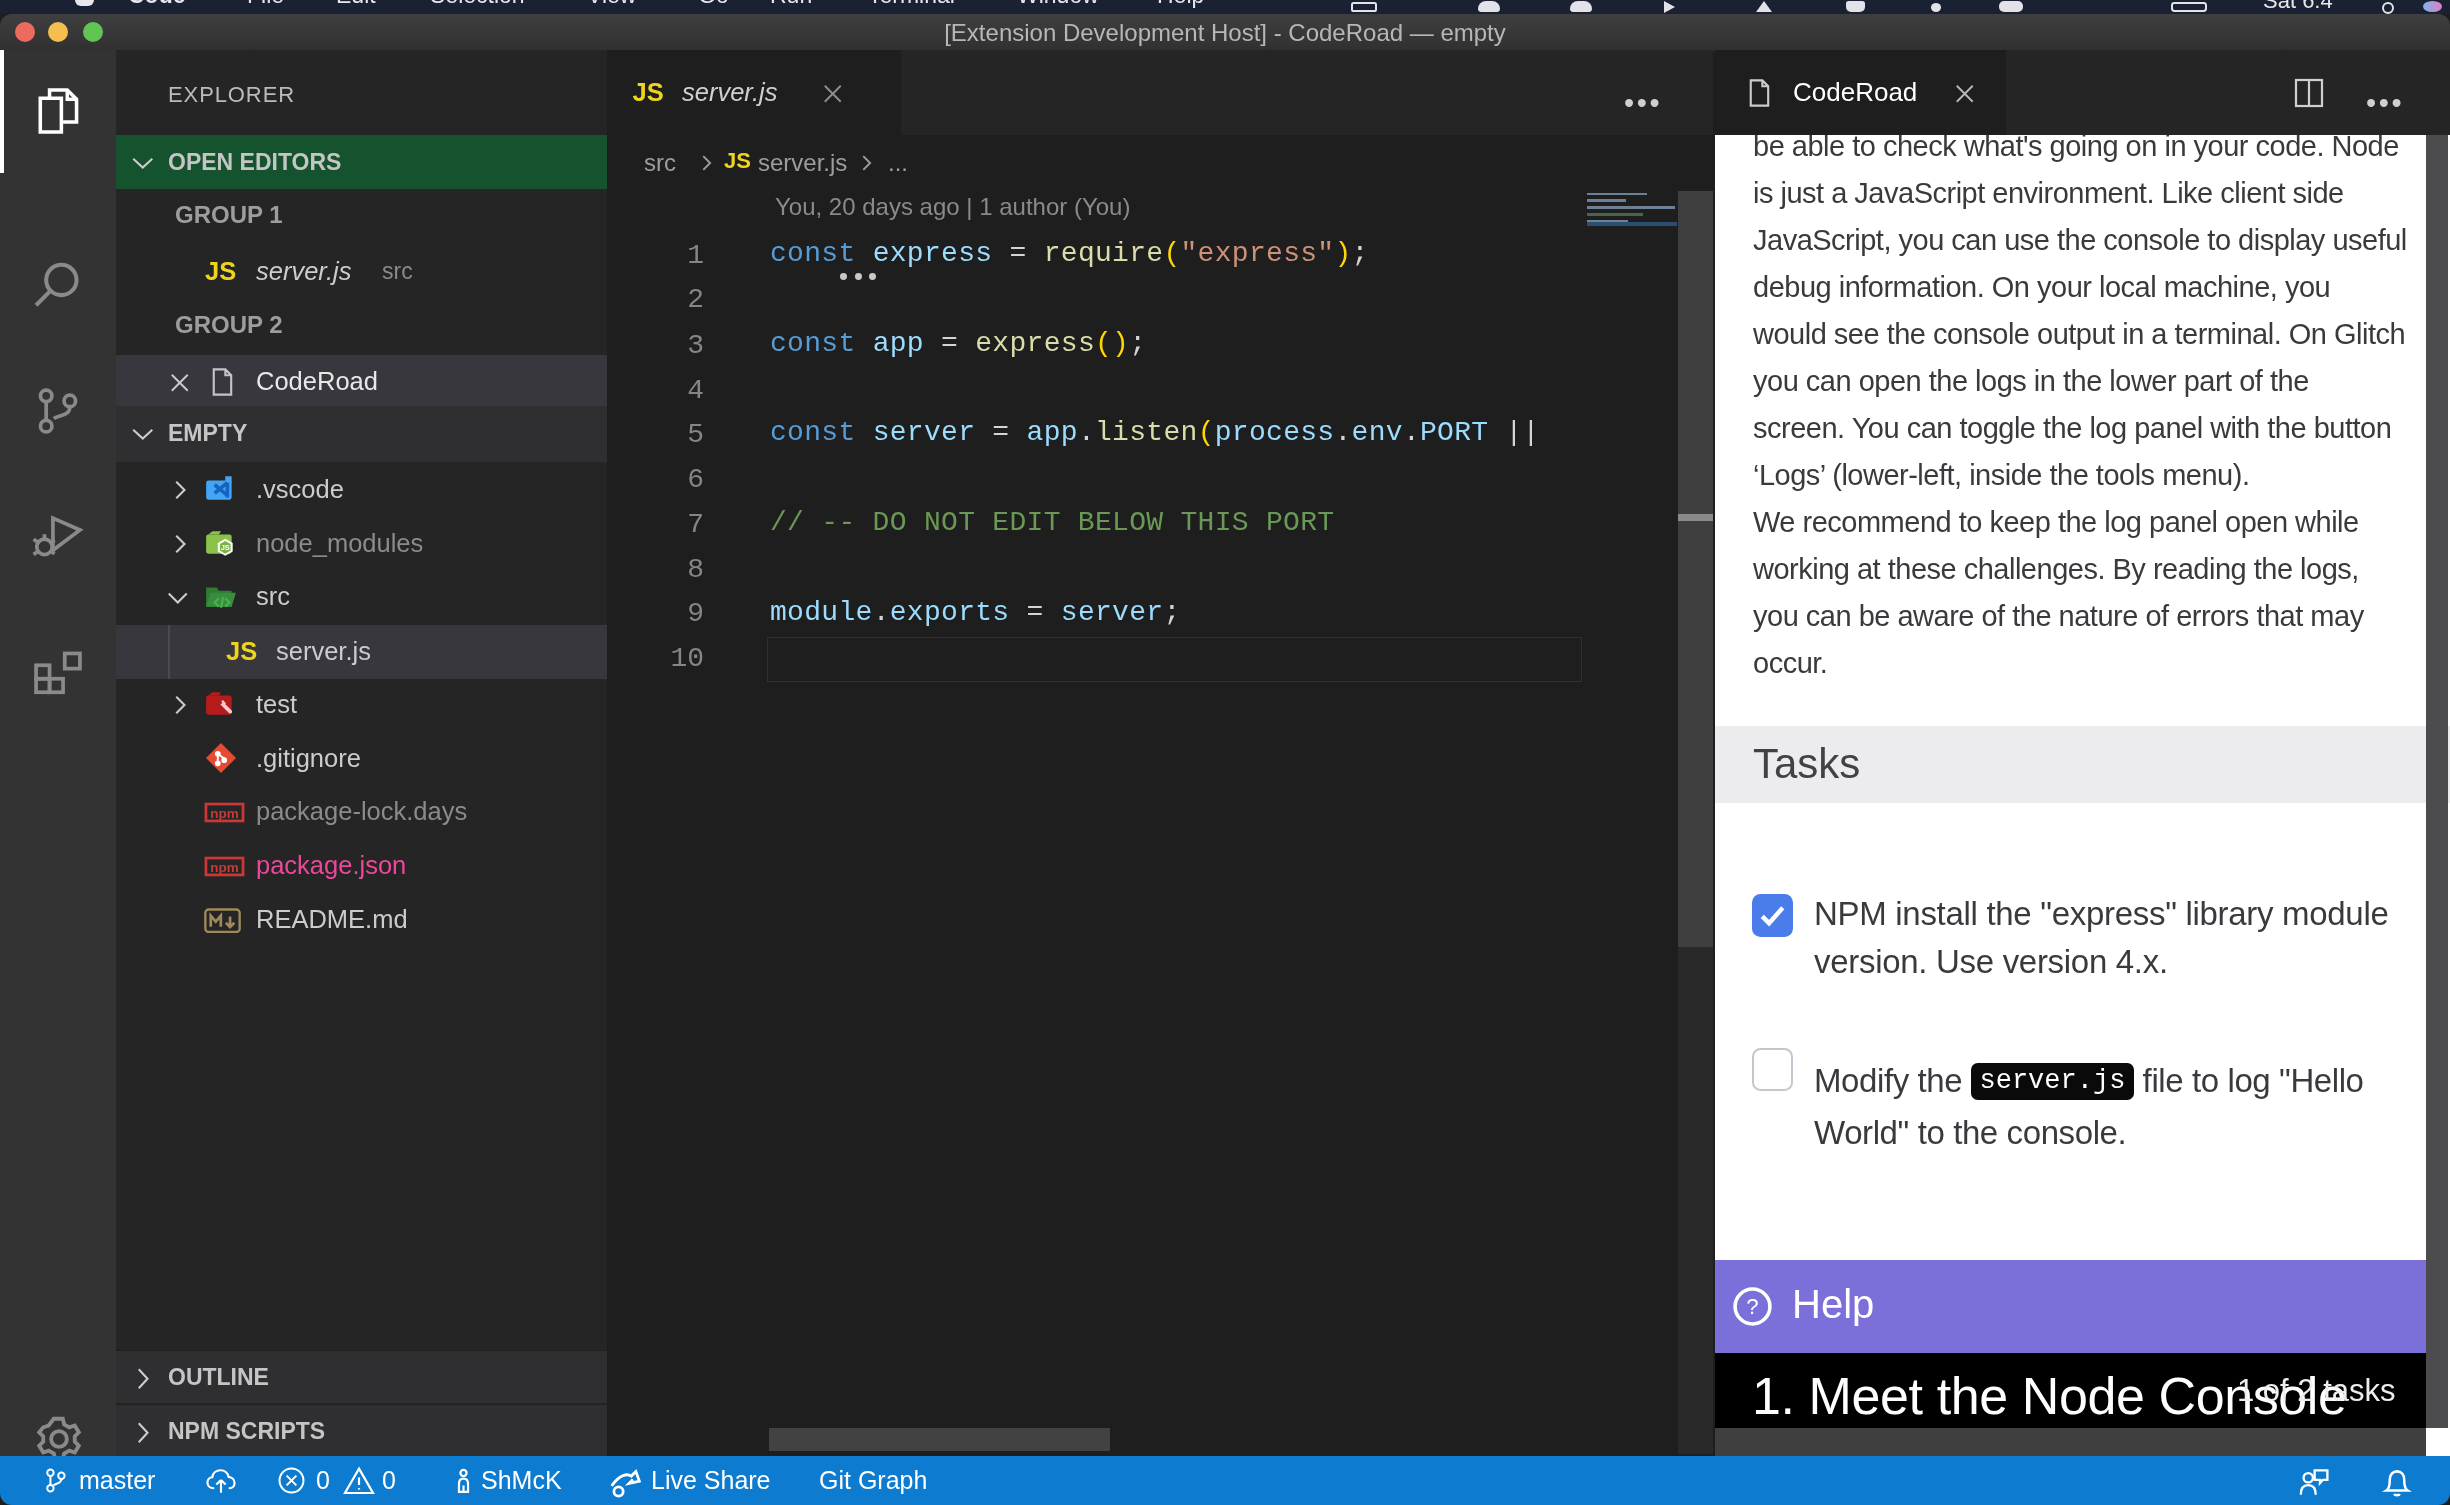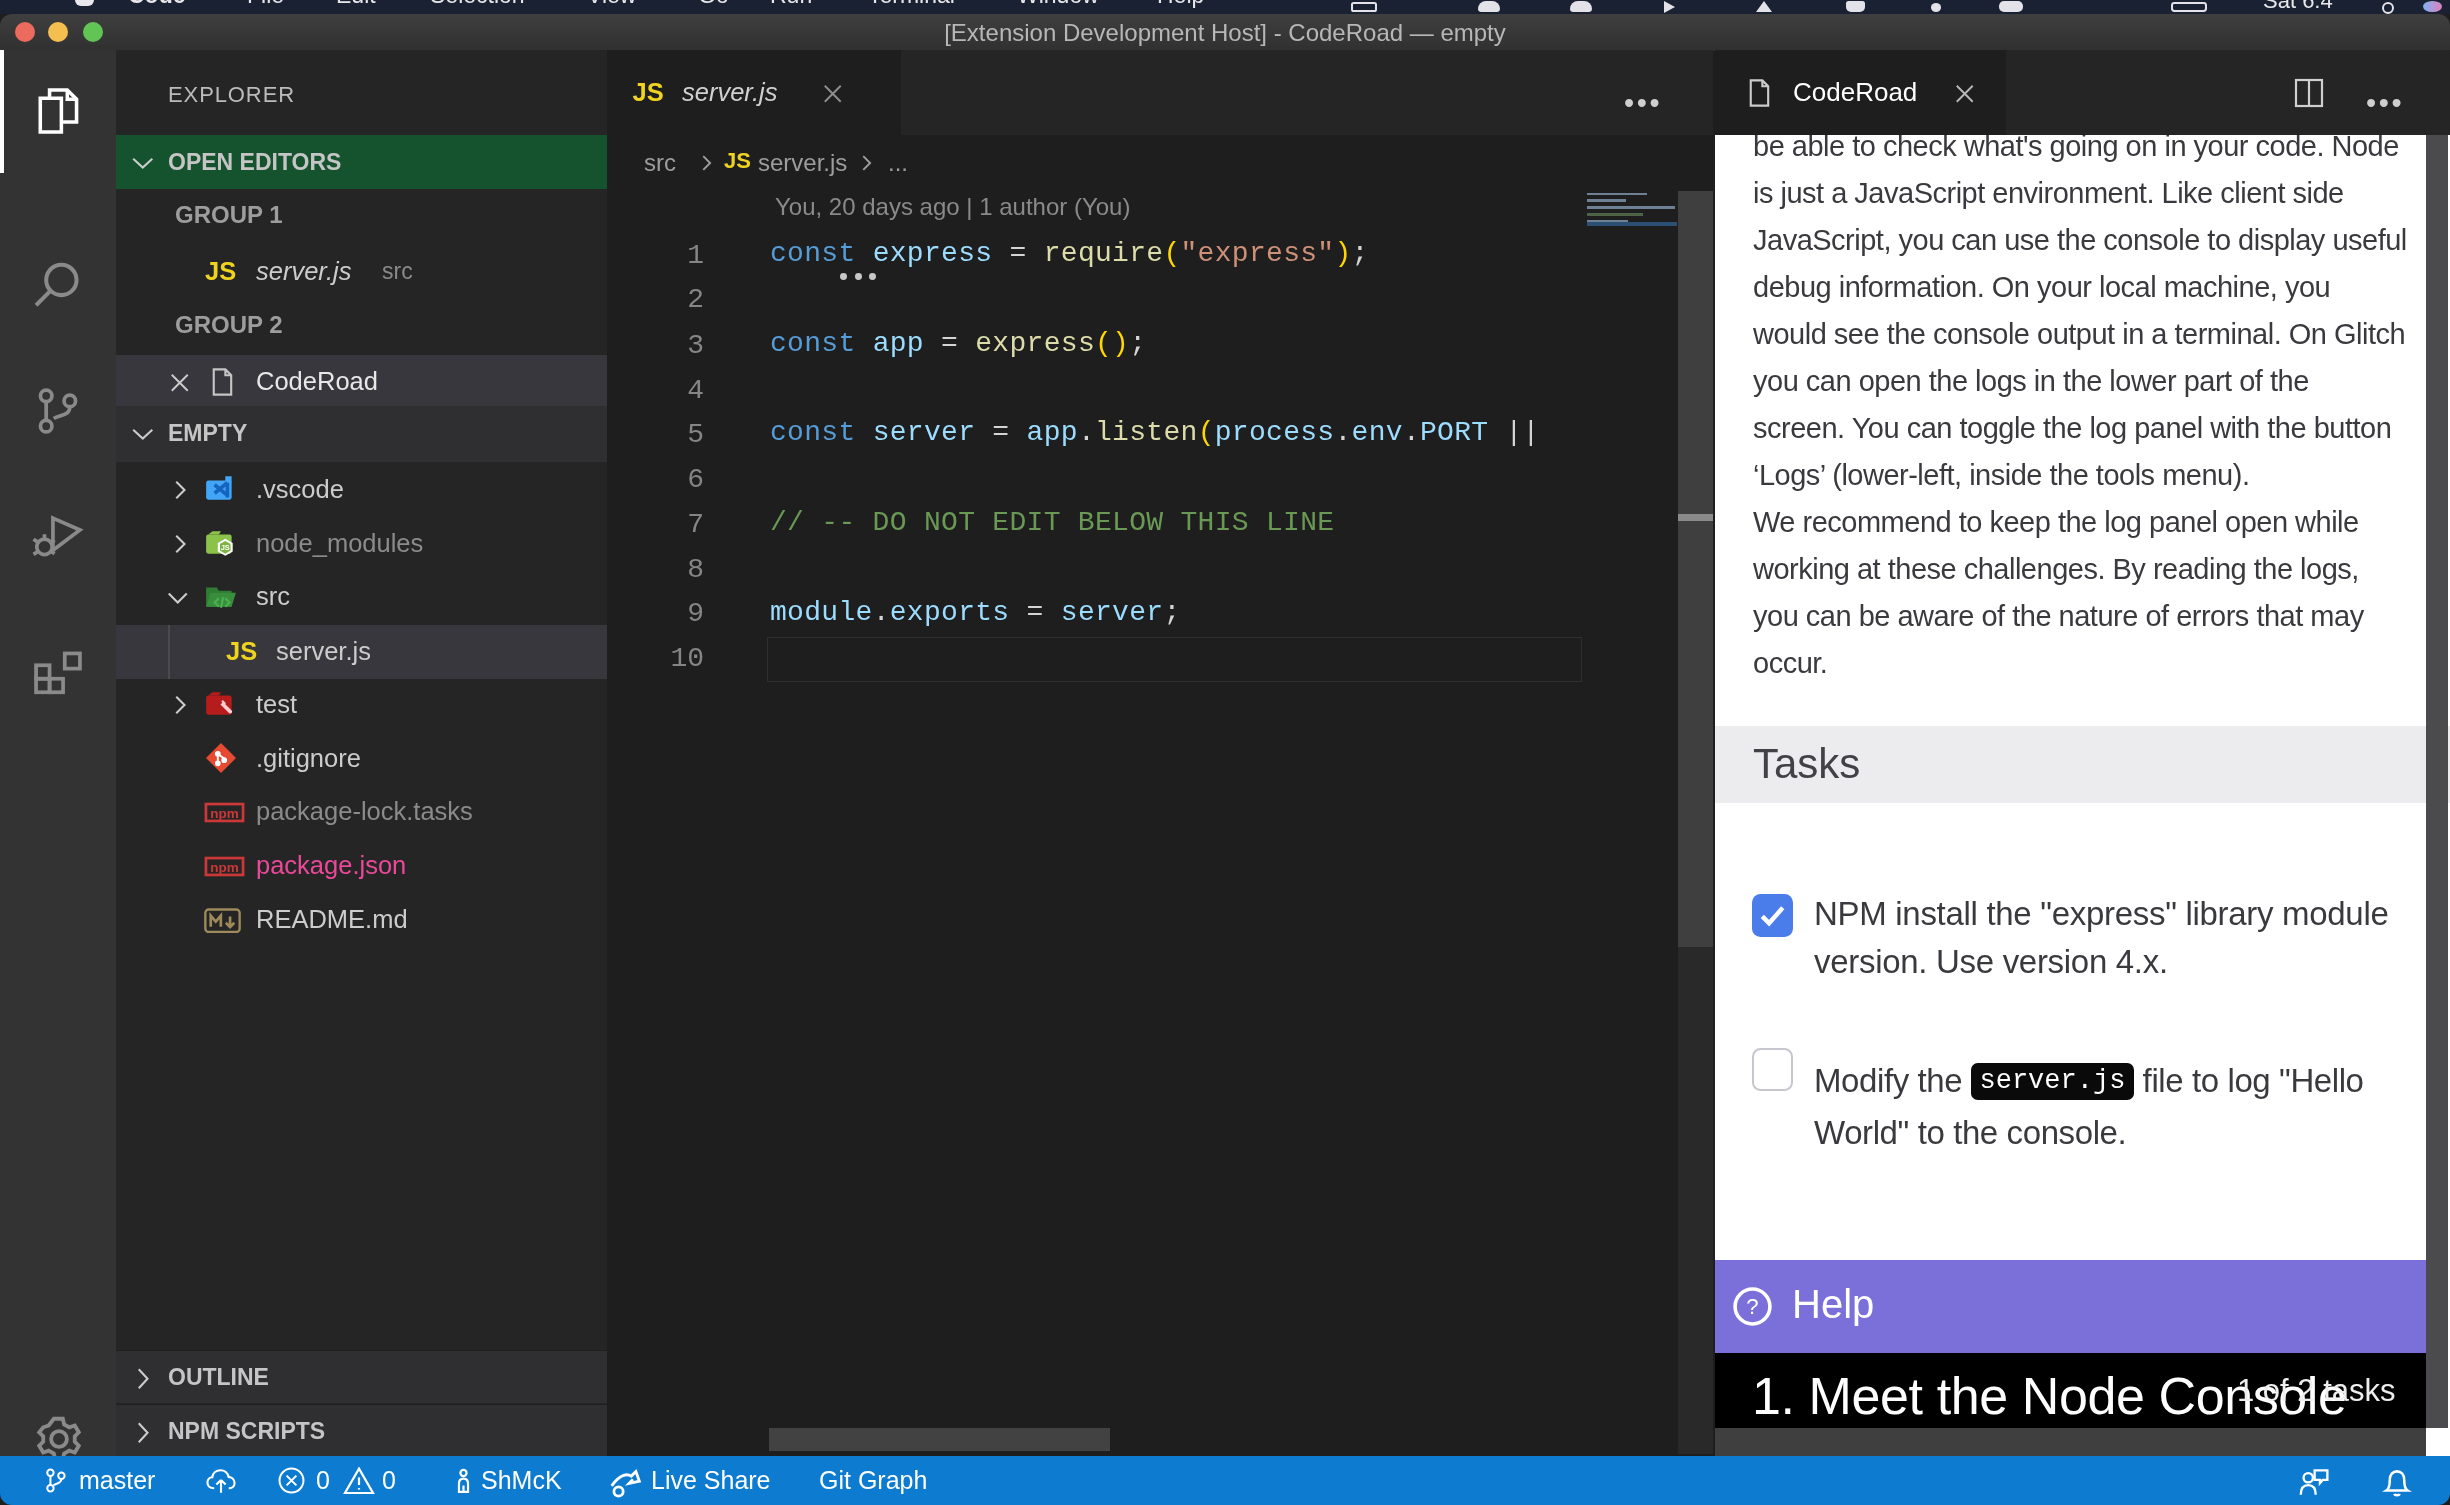--- a/index.html
+++ b/index.html
@@ -208,21 +208,21 @@
           </div>
           <div class="abs" style="left:140px;top:12px;font-size:25.5px;color:#cccccc;">.gitignore</div>
         </div>
         <div class="abs" style="left:0;top:322px;width:492px;height:54px;">
           <div class="abs" style="left:88px;top:13.6px;">
             <svg width="41" height="27" viewBox="0 0 24 16">
               <rect x="1" y="3" width="22" height="10" fill="none" stroke="#cb3837" stroke-width="1.6"></rect>
               <text x="12" y="11.5" font-size="8" font-weight="bold" fill="#cb3837" text-anchor="middle" font-family="Liberation Sans">npm</text>
             </svg>
           </div>
-          <div class="abs" style="left:140px;top:12px;font-size:25.5px;color:#8b8b8b;">package-lock.tasks</div>
+          <div class="abs" style="left:140px;top:12px;font-size:25.5px;color:#8b8b8b;">package-lock.days</div>
         </div>
         <div class="abs" style="left:0;top:376px;width:492px;height:54px;">
           <div class="abs" style="left:88px;top:13.6px;">
             <svg width="41" height="27" viewBox="0 0 24 16">
               <rect x="1" y="3" width="22" height="10" fill="none" stroke="#cb3837" stroke-width="1.6"></rect>
               <text x="12" y="11.5" font-size="8" font-weight="bold" fill="#cb3837" text-anchor="middle" font-family="Liberation Sans">npm</text>
             </svg>
           </div>
           <div class="abs" style="left:140px;top:12px;font-size:25.5px;color:#ec4899;">package.json</div>
         </div>
@@ -283,21 +283,21 @@
         <div class="abs" style="left:60px;top:50px;width:37px;text-align:right;font-family:'Liberation Mono',monospace;font-size:28px;color:#858585;">1</div>
         <div class="abs" style="left:163px;top:48px;font-family:'Liberation Mono',monospace;font-size:28px;letter-spacing:0.3px;white-space:pre;"><span style="color:#569cd6">const </span><span style="color:#9cdcfe">express </span><span style="color:#d4d4d4">= </span><span style="color:#dcdcaa">require</span><span style="color:#ffd700">(</span><span style="color:#ce9178">"express"</span><span style="color:#ffd700">)</span><span style="color:#d4d4d4">;</span></div>
         <div class="abs" style="left:60px;top:94px;width:37px;text-align:right;font-family:'Liberation Mono',monospace;font-size:28px;color:#858585;">2</div>
         <div class="abs" style="left:60px;top:140px;width:37px;text-align:right;font-family:'Liberation Mono',monospace;font-size:28px;color:#858585;">3</div>
         <div class="abs" style="left:163px;top:138px;font-family:'Liberation Mono',monospace;font-size:28px;letter-spacing:0.3px;white-space:pre;"><span style="color:#569cd6">const </span><span style="color:#9cdcfe">app </span><span style="color:#d4d4d4">= </span><span style="color:#dcdcaa">express</span><span style="color:#ffd700">()</span><span style="color:#d4d4d4">;</span></div>
         <div class="abs" style="left:60px;top:185px;width:37px;text-align:right;font-family:'Liberation Mono',monospace;font-size:28px;color:#858585;">4</div>
         <div class="abs" style="left:60px;top:229px;width:37px;text-align:right;font-family:'Liberation Mono',monospace;font-size:28px;color:#858585;">5</div>
         <div class="abs" style="left:163px;top:227px;font-family:'Liberation Mono',monospace;font-size:28px;letter-spacing:0.3px;white-space:pre;"><span style="color:#569cd6">const </span><span style="color:#9cdcfe">server </span><span style="color:#d4d4d4">= </span><span style="color:#9cdcfe">app</span><span style="color:#d4d4d4">.</span><span style="color:#dcdcaa">listen</span><span style="color:#ffd700">(</span><span style="color:#9cdcfe">process</span><span style="color:#d4d4d4">.</span><span style="color:#9cdcfe">env</span><span style="color:#d4d4d4">.</span><span style="color:#9cdcfe">PORT </span><span style="color:#d4d4d4">||</span></div>
         <div class="abs" style="left:60px;top:274px;width:37px;text-align:right;font-family:'Liberation Mono',monospace;font-size:28px;color:#858585;">6</div>
         <div class="abs" style="left:60px;top:319px;width:37px;text-align:right;font-family:'Liberation Mono',monospace;font-size:28px;color:#858585;">7</div>
-        <div class="abs" style="left:163px;top:317px;font-family:'Liberation Mono',monospace;font-size:28px;letter-spacing:0.3px;white-space:pre;"><span style="color:#6a9955">// -- DO NOT EDIT BELOW THIS LINE</span></div>
+        <div class="abs" style="left:163px;top:317px;font-family:'Liberation Mono',monospace;font-size:28px;letter-spacing:0.3px;white-space:pre;"><span style="color:#6a9955">// -- DO NOT EDIT BELOW THIS PORT</span></div>
         <div class="abs" style="left:60px;top:364px;width:37px;text-align:right;font-family:'Liberation Mono',monospace;font-size:28px;color:#858585;">8</div>
         <div class="abs" style="left:60px;top:408px;width:37px;text-align:right;font-family:'Liberation Mono',monospace;font-size:28px;color:#858585;">9</div>
         <div class="abs" style="left:163px;top:407px;font-family:'Liberation Mono',monospace;font-size:28px;letter-spacing:0.3px;white-space:pre;"><span style="color:#9cdcfe">module</span><span style="color:#d4d4d4">.</span><span style="color:#9cdcfe">exports </span><span style="color:#d4d4d4">= </span><span style="color:#9cdcfe">server</span><span style="color:#d4d4d4">;</span></div>
         <div class="abs" style="left:60px;top:453px;width:37px;text-align:right;font-family:'Liberation Mono',monospace;font-size:28px;color:#858585;">10</div>
         <div class="abs" style="left:233px;top:83px;width:6.8px;height:6.8px;border-radius:50%;background:#c8c8c8;"></div>
         <div class="abs" style="left:248px;top:83px;width:6.8px;height:6.8px;border-radius:50%;background:#c8c8c8;"></div>
         <div class="abs" style="left:262px;top:83px;width:6.8px;height:6.8px;border-radius:50%;background:#c8c8c8;"></div>
         <div class="abs" style="left:160px;top:447px;width:815px;height:45px;border:1.7px solid #2f2f2f;"></div>
         <div class="abs" style="left:162px;top:1238px;width:341px;height:23px;background:#424242;"></div>
         <div class="abs" style="left:980px;top:2.6px;width:60px;height:2.6px;background:#6e8094;"></div>

